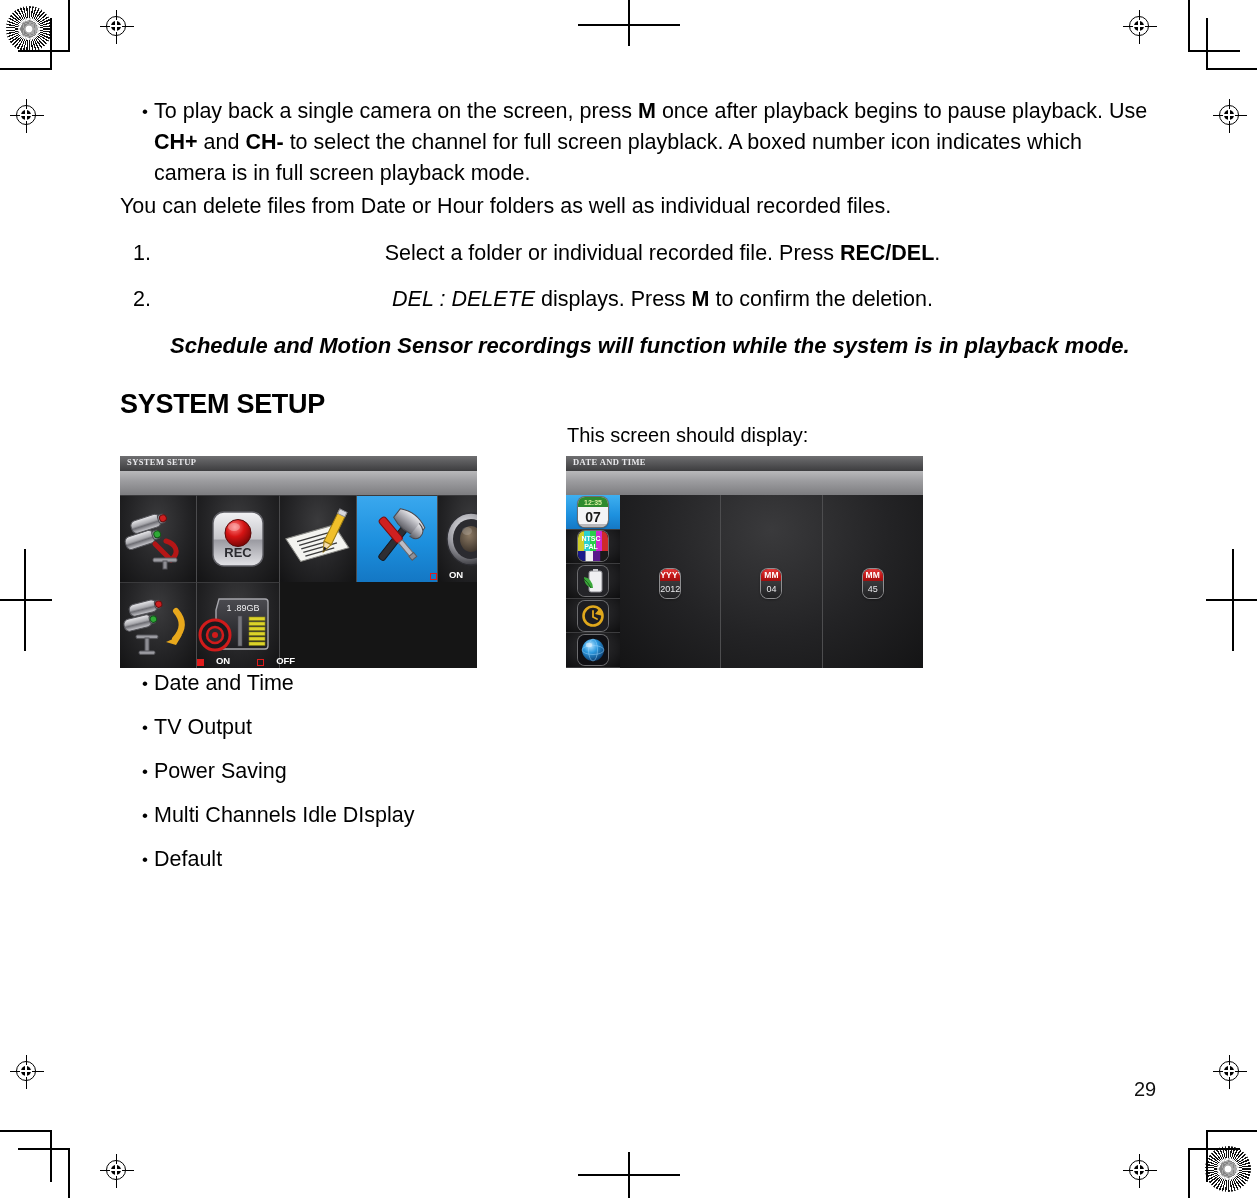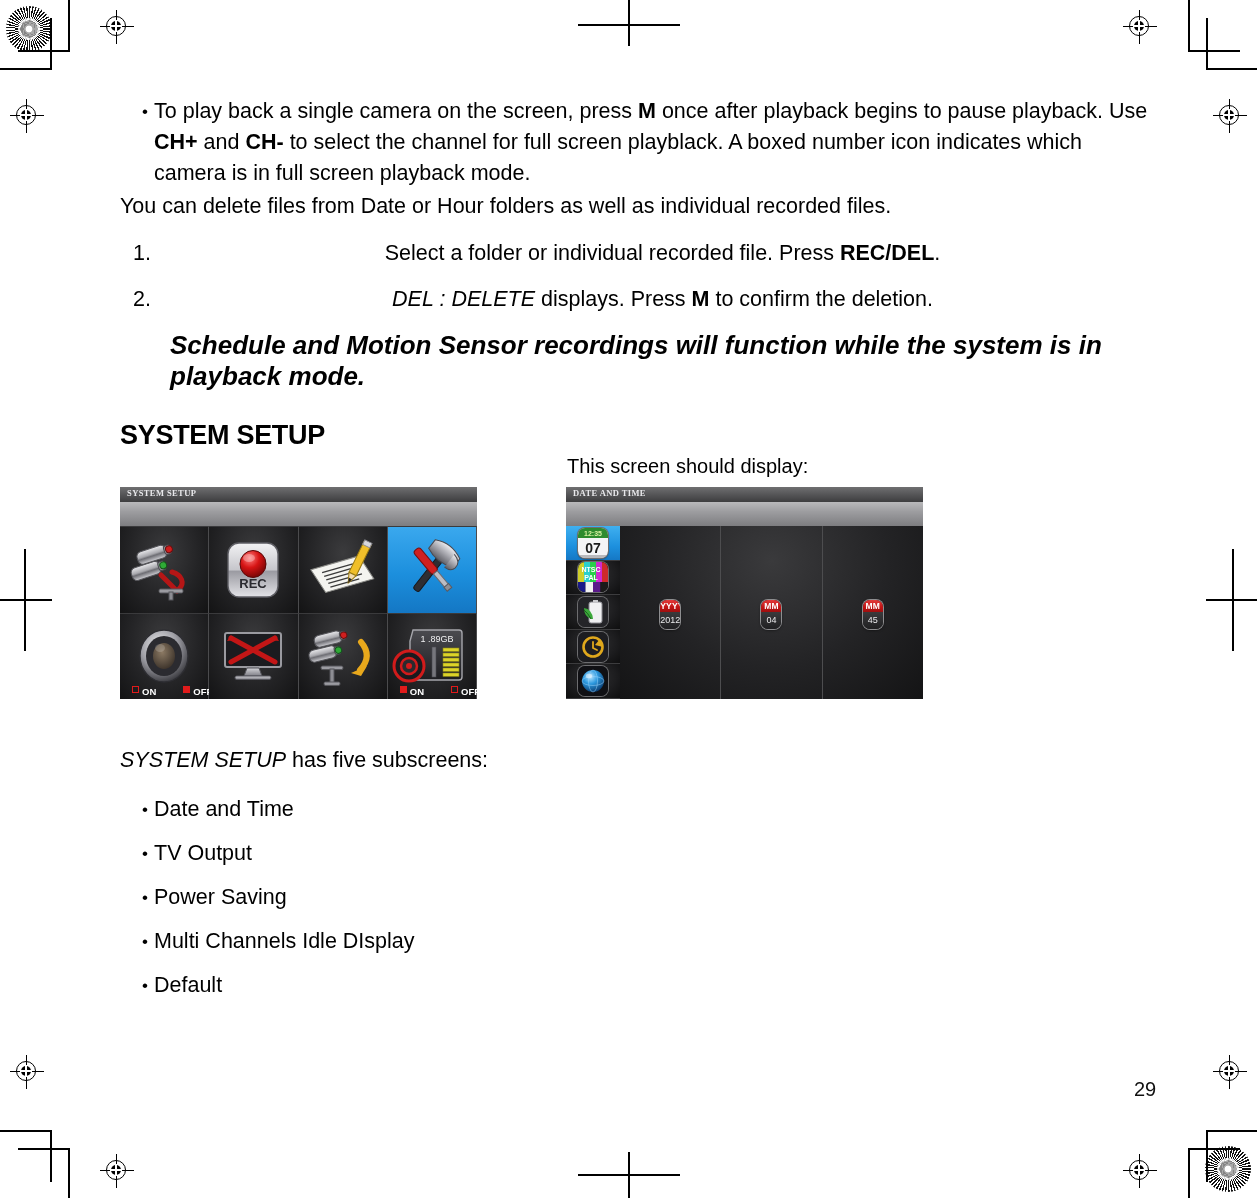--- a/index.html
+++ b/index.html
@@ -131,21 +131,21 @@
     width: 50px;
     flex: 0 0 50px;
     padding-left: 13px;
     box-sizing: border-box;
   }
   .num-row .n-text { flex: 1; text-align: center; }
 
   .note-bi {
     font-weight: bold;
     font-style: italic;
-    font-size: 26px;
+    font-size: 22px;
     line-height: 31px;
     margin: 0 0 6px 50px;
   }
 
   .h-main {
     font-size: 27px;
     font-weight: bold;
     margin: 28px 0 4px 0;
     letter-spacing: -0.3px;
   }
@@ -198,21 +198,21 @@
     height: 24px;
     background: linear-gradient(to bottom, #b9b9bb 0%, #9d9da0 40%, #7d7d80 100%);
   }
 
   
   .grid {
     position: absolute;
     left: 0; top: 39px;
     width: 357px; height: 173px;
     display: grid;
-    grid-template-columns: repeat(4, 1fr);
+    grid-template-columns: repeat(6, 1fr);
     grid-template-rows: repeat(2, 1fr);
   }
   .cell {
     position: relative;
     background: radial-gradient(ellipse at 50% 30%, #3b3b3d 0%, #242426 55%, #131314 100%);
     border-right: 1px solid #4b4b4d;
     border-top: 1px solid #3a3a3c;
     box-sizing: border-box;
     display: flex;
     align-items: center;
@@ -227,21 +227,21 @@
     position: absolute;
     left: 0; right: 0; bottom: 2px;
     display: flex;
     justify-content: center;
     gap: 11px;
     font-size: 9.5px;
     font-weight: bold;
     color: #ffffff;
     font-family: "Liberation Sans", sans-serif;
   }
-  .onoff span { display: inline-flex; align-items: flex-start; gap: 3px; padding-left: 16px; }
+  .onoff span { display: inline-flex; align-items: flex-end; gap: 12px; padding-left: 16px; }
   .sq {
     width: 7px; height: 7px;
     display: inline-block;
     box-sizing: border-box;
   }
   .sq.on  { background: #e01b1b; border: 1px solid #e01b1b; }
   .sq.off { background: transparent; border: 1px solid #e01b1b; }
 
   
   .rpanel {
@@ -777,21 +777,20 @@
             <div class="dtfield">
               <div class="dt-head">MM</div>
               <div class="dt-val">45</div>
             </div>
           </div>
         </div>
       </div>
     </div>
   </div>
 
-  <p class="para" style="margin-top:46px; margin-bottom:18px;"><i>SYSTEM SETUP</i><span> has five subscreens:</span></p>
 
   <div class="bullet-row" style="margin-bottom:13px;">
     <span class="bl-mark">•</span>
     <span class="bl-text">Date and Time</span>
   </div>
   <div class="bullet-row" style="margin-bottom:13px;">
     <span class="bl-mark">•</span>
     <span class="bl-text">TV Output</span>
   </div>
   <div class="bullet-row" style="margin-bottom:13px;">

